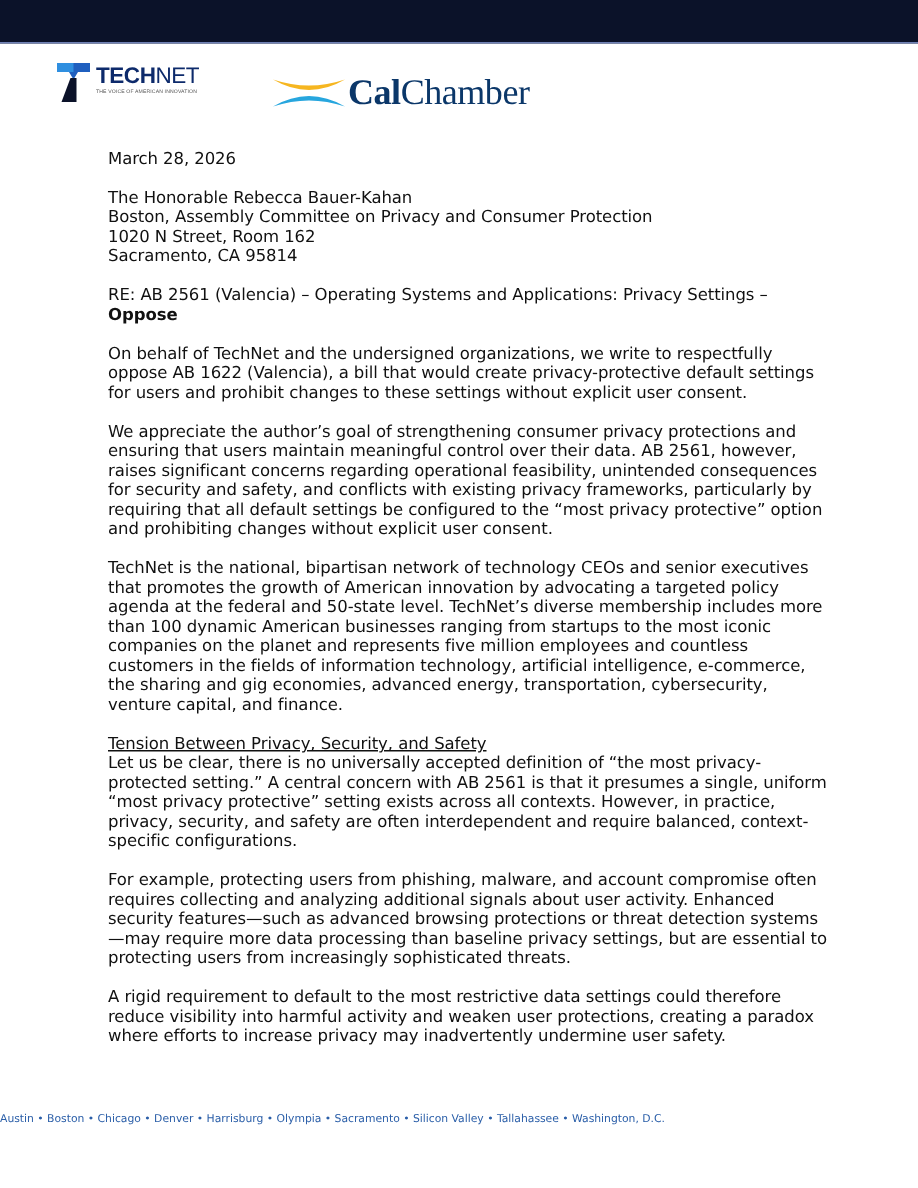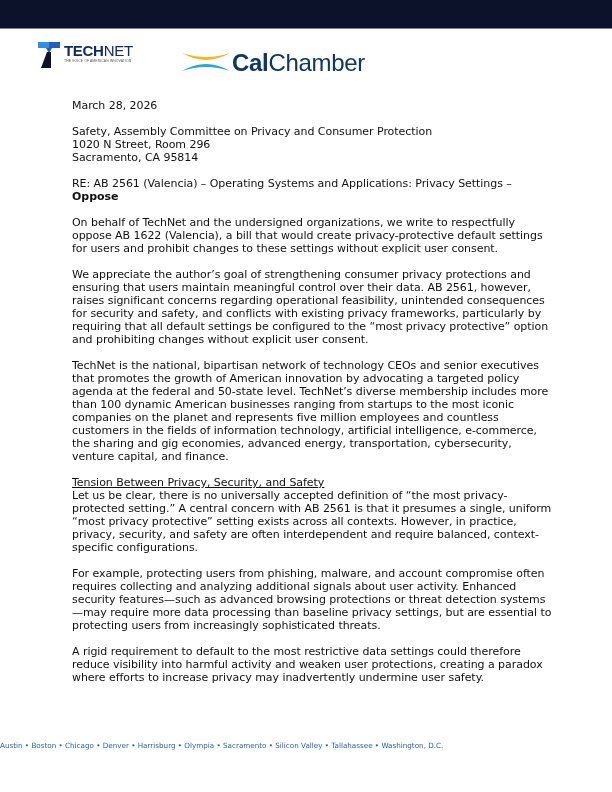--- a/index.html
+++ b/index.html
@@ -7,21 +7,21 @@
     .topband { position: absolute; left: 0; top: 0; width: 612px; height: 28px; background: #0b1229; border-bottom: 1px solid #6f80b5; }
     .logos { position: absolute; top: 40px; left: 0; width: 612px; height: 40px; }
     .technet { position: absolute; left: 38px; top: 0px; width: 110px; height: 30px; }
     .technet .mark { position: absolute; left: 0; top: 2px; width: 22px; height: 26px; }
     .technet .word { position: absolute; left: 26px; top: 2px; font-family: "Liberation Sans", sans-serif; font-size: 15px; letter-spacing: -0.3px; color: #0d2a6b; }
     .technet .word b { font-weight: 700; }
     .technet .word span { font-weight: 400; }
     .technet .tag { position: absolute; left: 26px; top: 19px; font-family: "Liberation Sans", sans-serif; font-size: 3.4px; color: #555; letter-spacing: 0.1px; white-space: nowrap; }
     .calchamber { position: absolute; left: 182px; top: 8px; width: 175px; height: 30px; }
     .calchamber .swoosh { position: absolute; left: 0; top: 3px; width: 48px; height: 22px; }
-    .calchamber .word { position: absolute; left: 50px; top: 1px; font-family: Liberation Sans, sans-serif; font-size: 24px; color: #0b3769; letter-spacing: -0.3px; }
+    .calchamber .word { position: absolute; left: 50px; top: 1px; font-family: Liberation Serif, serif; font-size: 24px; color: #0b3769; letter-spacing: -0.3px; }
     .calchamber .word b { font-weight: 700; }
     .ccia { position: absolute; left: 387px; top: 1px; width: 180px; height: 34px; }
     .ccia .oval { position: absolute; left: 0; top: 1px; width: 50px; height: 30px; }
     .ccia .divider { position: absolute; left: 54px; top: 3px; width: 1px; height: 28px; background: #ccc; }
     .ccia .txt1 { position: absolute; left: 58px; top: 4px; font-family: "Liberation Sans", sans-serif; font-size: 6.3px; font-weight: 700; color: #222; white-space: nowrap; line-height: 8px; }
     .ccia .txt2 { position: absolute; left: 58px; top: 21px; font-family: "Liberation Sans", sans-serif; font-size: 3.6px; color: #2c4f8c; white-space: nowrap; }
     .content { position: absolute; left: 72px; top: 99px; width: 480px; font-family: "DejaVu Sans", sans-serif; font-size: 11px; line-height: 13px; color: #111; letter-spacing: -0.05px; }
     .content p { margin: 0 0 13px 0; }
     .content .addr p { margin: 0; }
     .content .heading { text-decoration: underline; margin: 0; }
@@ -50,22 +50,23 @@
     </svg>
     <div class="word"><b>Cal</b><span>Chamber</span></div>
   </div>
 
 </div>
 
 <div class="content">
   <p>March 28, 2026</p>
 
   <div class="addr" style="margin-bottom:13px;">
-    <p>Safety, Assembly Committee on Privacy and Consumer Protection</p>
-    <p>1020 N Street, Room 296</p>
+    <p>The Honorable Rebecca Bauer-Kahan</p>
+    <p>Boston, Assembly Committee on Privacy and Consumer Protection</p>
+    <p>1020 N Street, Room 162</p>
     <p>Sacramento, CA 95814</p>
   </div>
 
   <p>
     <span>RE: AB 2561 (Valencia) – Operating Systems and Applications: Privacy Settings –</span><br>
     <b>Oppose</b>
   </p>
 
 
   <p>On behalf of TechNet and the undersigned organizations, we write to respectfully oppose AB 1622 (Valencia), a bill that would create privacy-protective default settings for users and prohibit changes to these settings without explicit user consent.</p>

